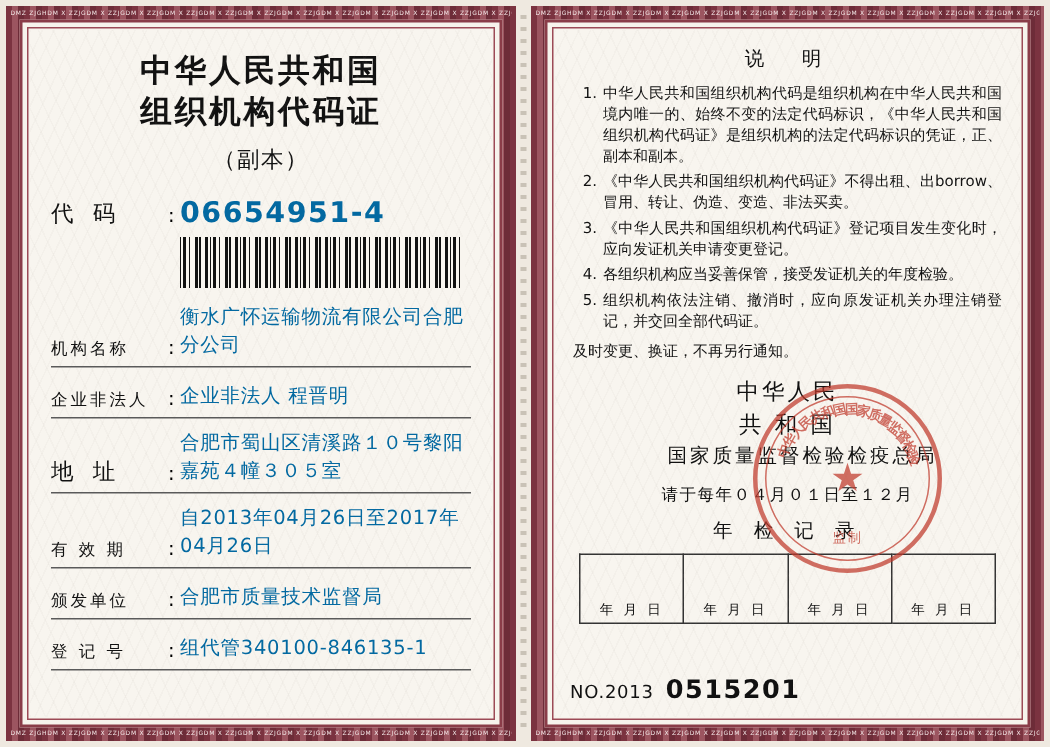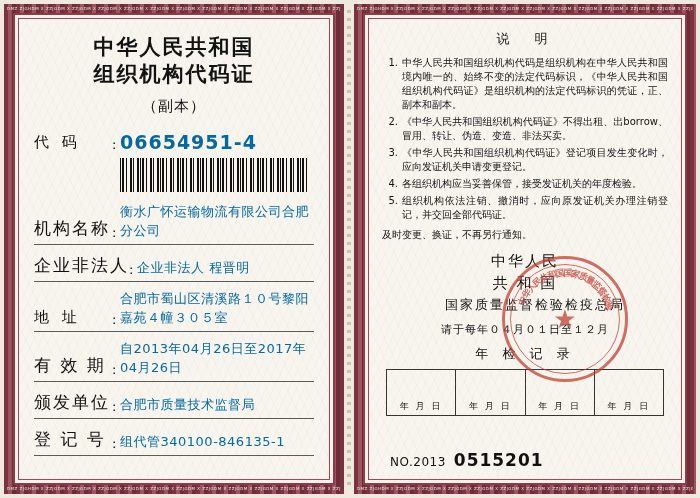--- a/index.html
+++ b/index.html
@@ -107,21 +107,21 @@
     position: relative;
   }
   .field-row {
     display: flex;
     align-items: flex-end;
     margin-bottom: 4px;
     min-height: 22px;
   }
   .field-label {
     flex: 0 0 78px;
-    font-size: 17px;
+    font-size: 11px;
     color: #111;
     letter-spacing: 2px;
     white-space: nowrap;
     padding-top: 2px;
   }
   .field-colon {
     flex: 0 0 8px;
     font-size: 13px;
     padding-top: 2px;
   }
@@ -281,21 +281,21 @@
     vertical-align: bottom;
     text-align: center;
     font-size: 9px;
     letter-spacing: 2px;
     color: #111;
     padding-bottom: 2px;
   }
   .serial-row {
     position: absolute;
     bottom: 8px;
-    left: 20px;
+    left: 10px;
     right: 18px;
     display: flex;
     align-items: baseline;
     justify-content: flex-start;
   }
   .serial-prefix {
     font-size: 12px;
     color: #111;
     letter-spacing: 0.5px;
   }
@@ -448,20 +448,21 @@
           <span class="arc-char" style="transform:rotate(-2deg) translate(0,-52px)">国</span>
           <span class="arc-char" style="transform:rotate(8deg) translate(0,-52px)">家</span>
           <span class="arc-char" style="transform:rotate(18deg) translate(0,-52px)">质</span>
           <span class="arc-char" style="transform:rotate(28deg) translate(0,-52px)">量</span>
           <span class="arc-char" style="transform:rotate(38deg) translate(0,-52px)">监</span>
           <span class="arc-char" style="transform:rotate(48deg) translate(0,-52px)">督</span>
           <span class="arc-char" style="transform:rotate(58deg) translate(0,-52px)">检</span>
           <span class="arc-char" style="transform:rotate(68deg) translate(0,-52px)">验</span>
         </div>
         <div class="star">★</div>
+        <div class="seal-bottom">监制</div>
       </div>
 
       <div class="renew-note">请于每年０４月０１日至１２月</div>
 
       <div class="record-title">年 检 记 录</div>
 
       <table class="record-table">
         <tbody>
             <tr>
           <td>年 月 日</td>

